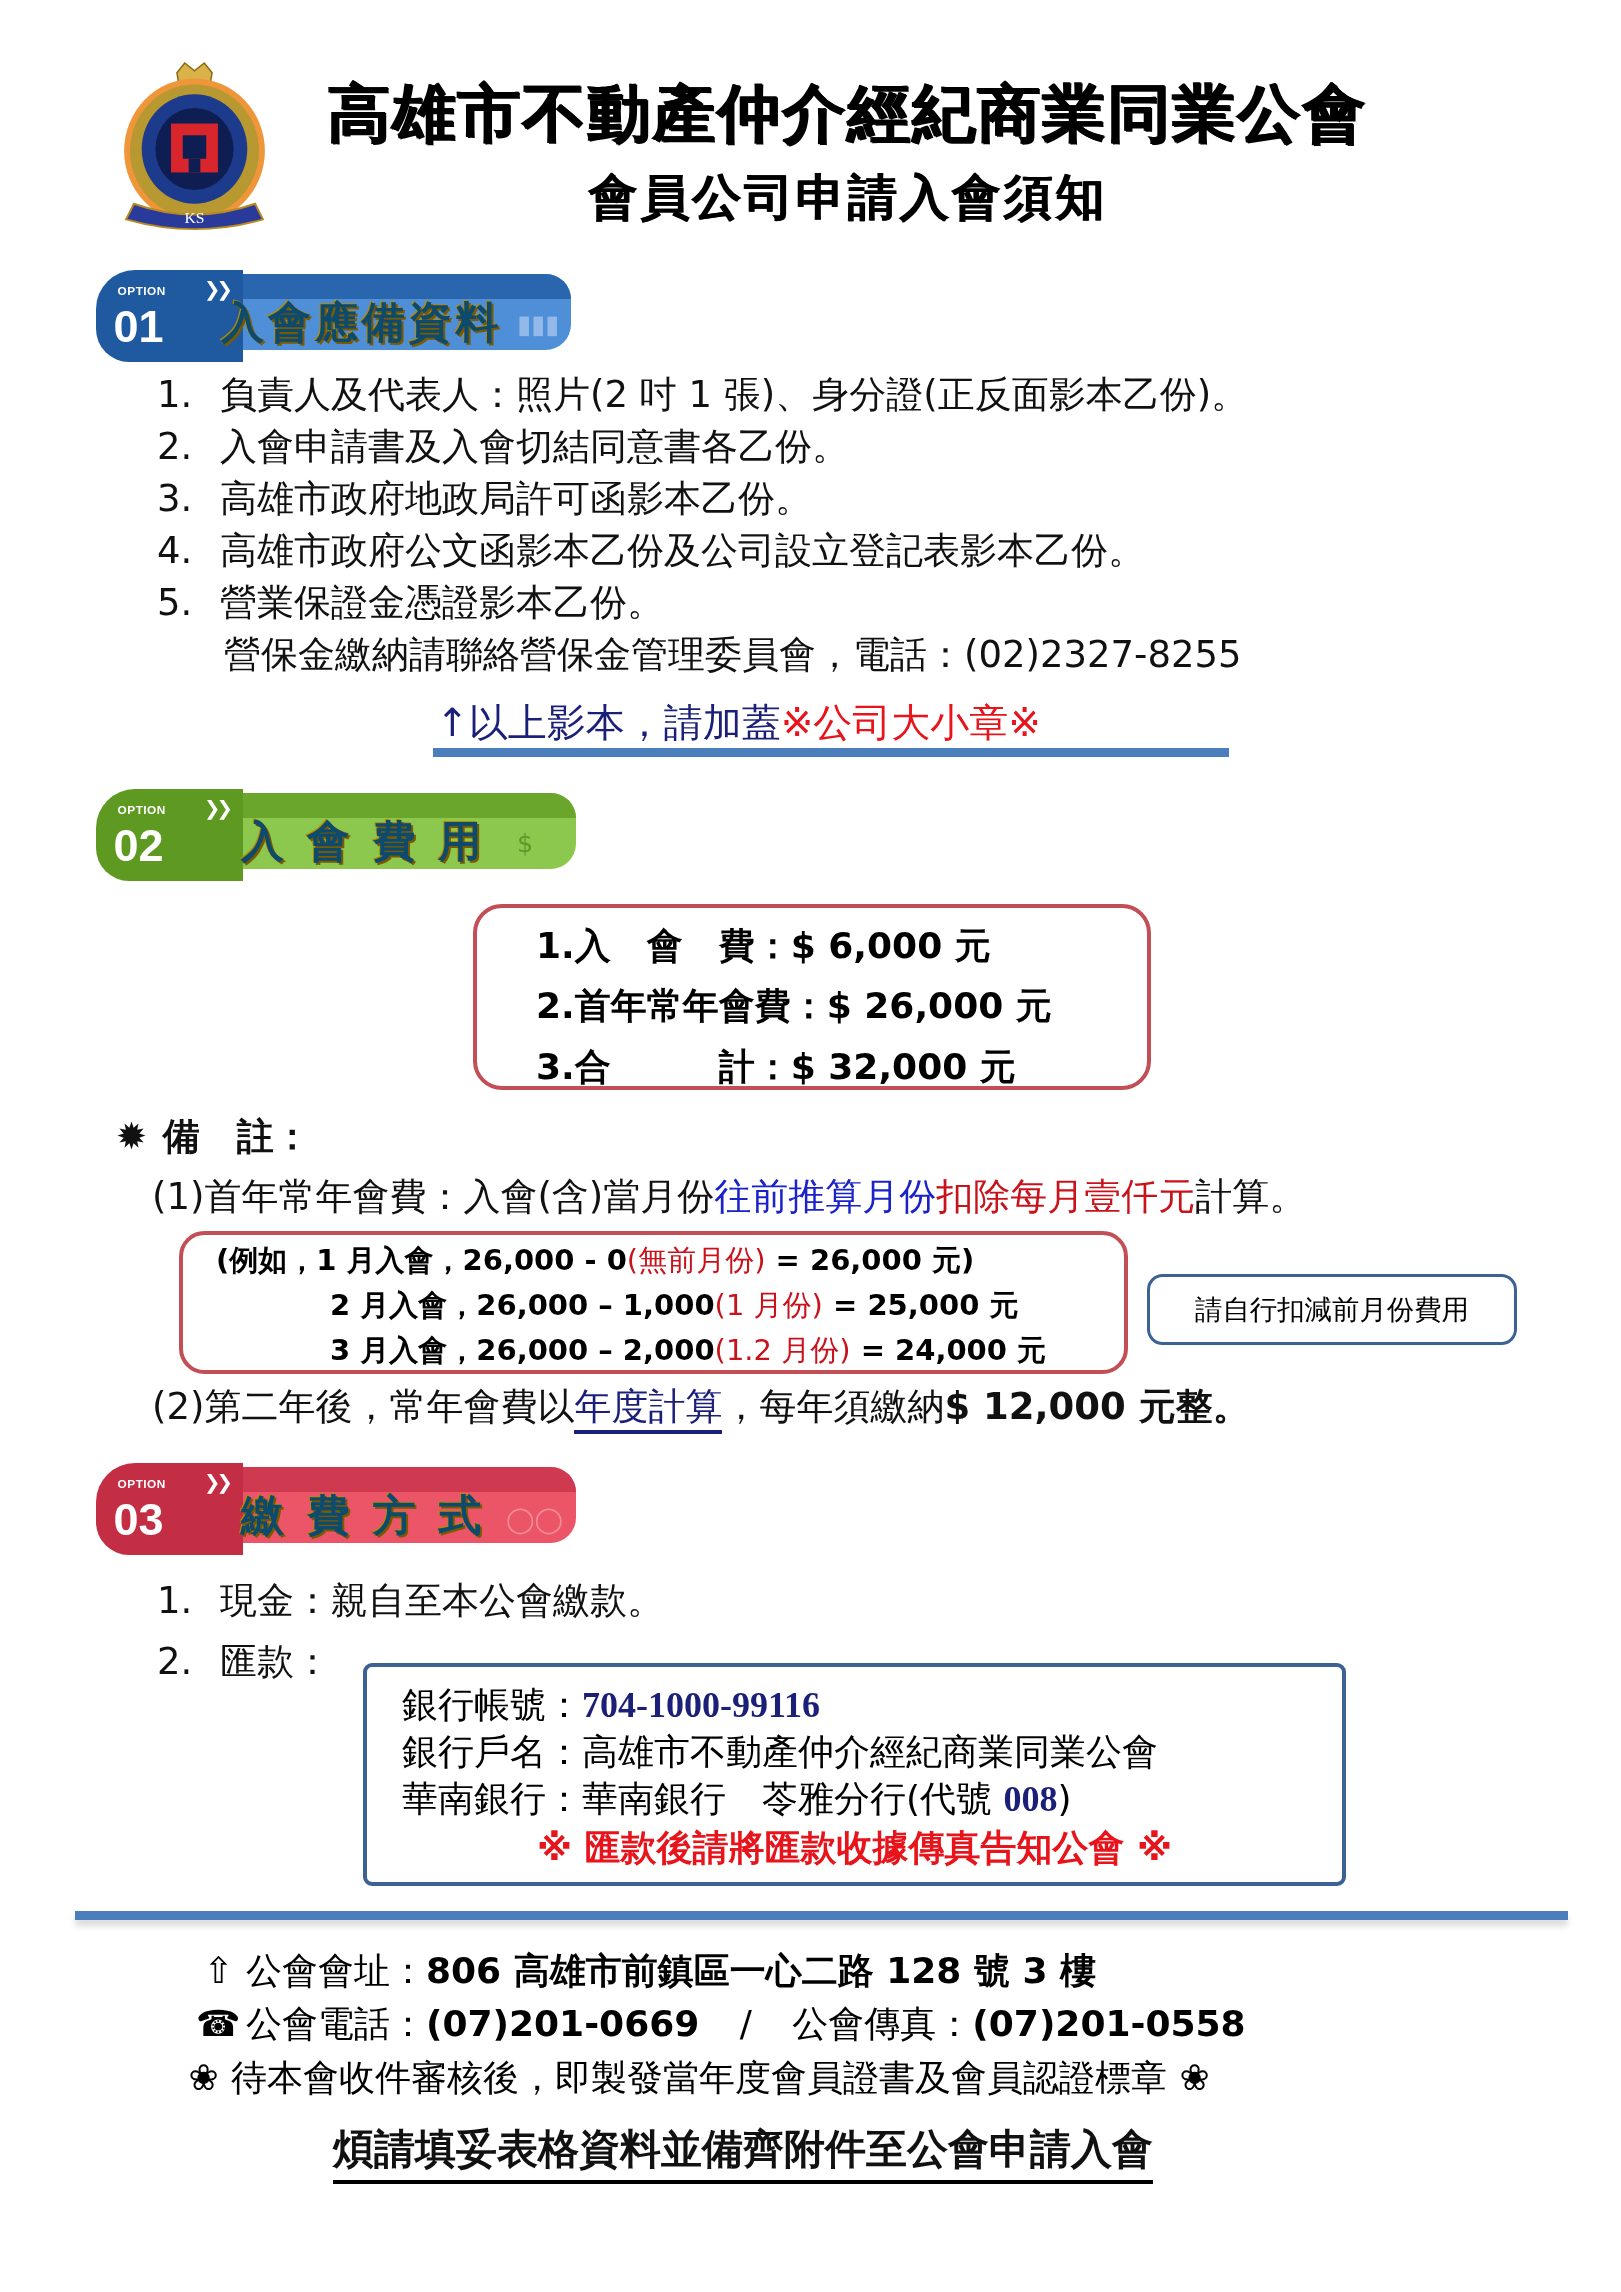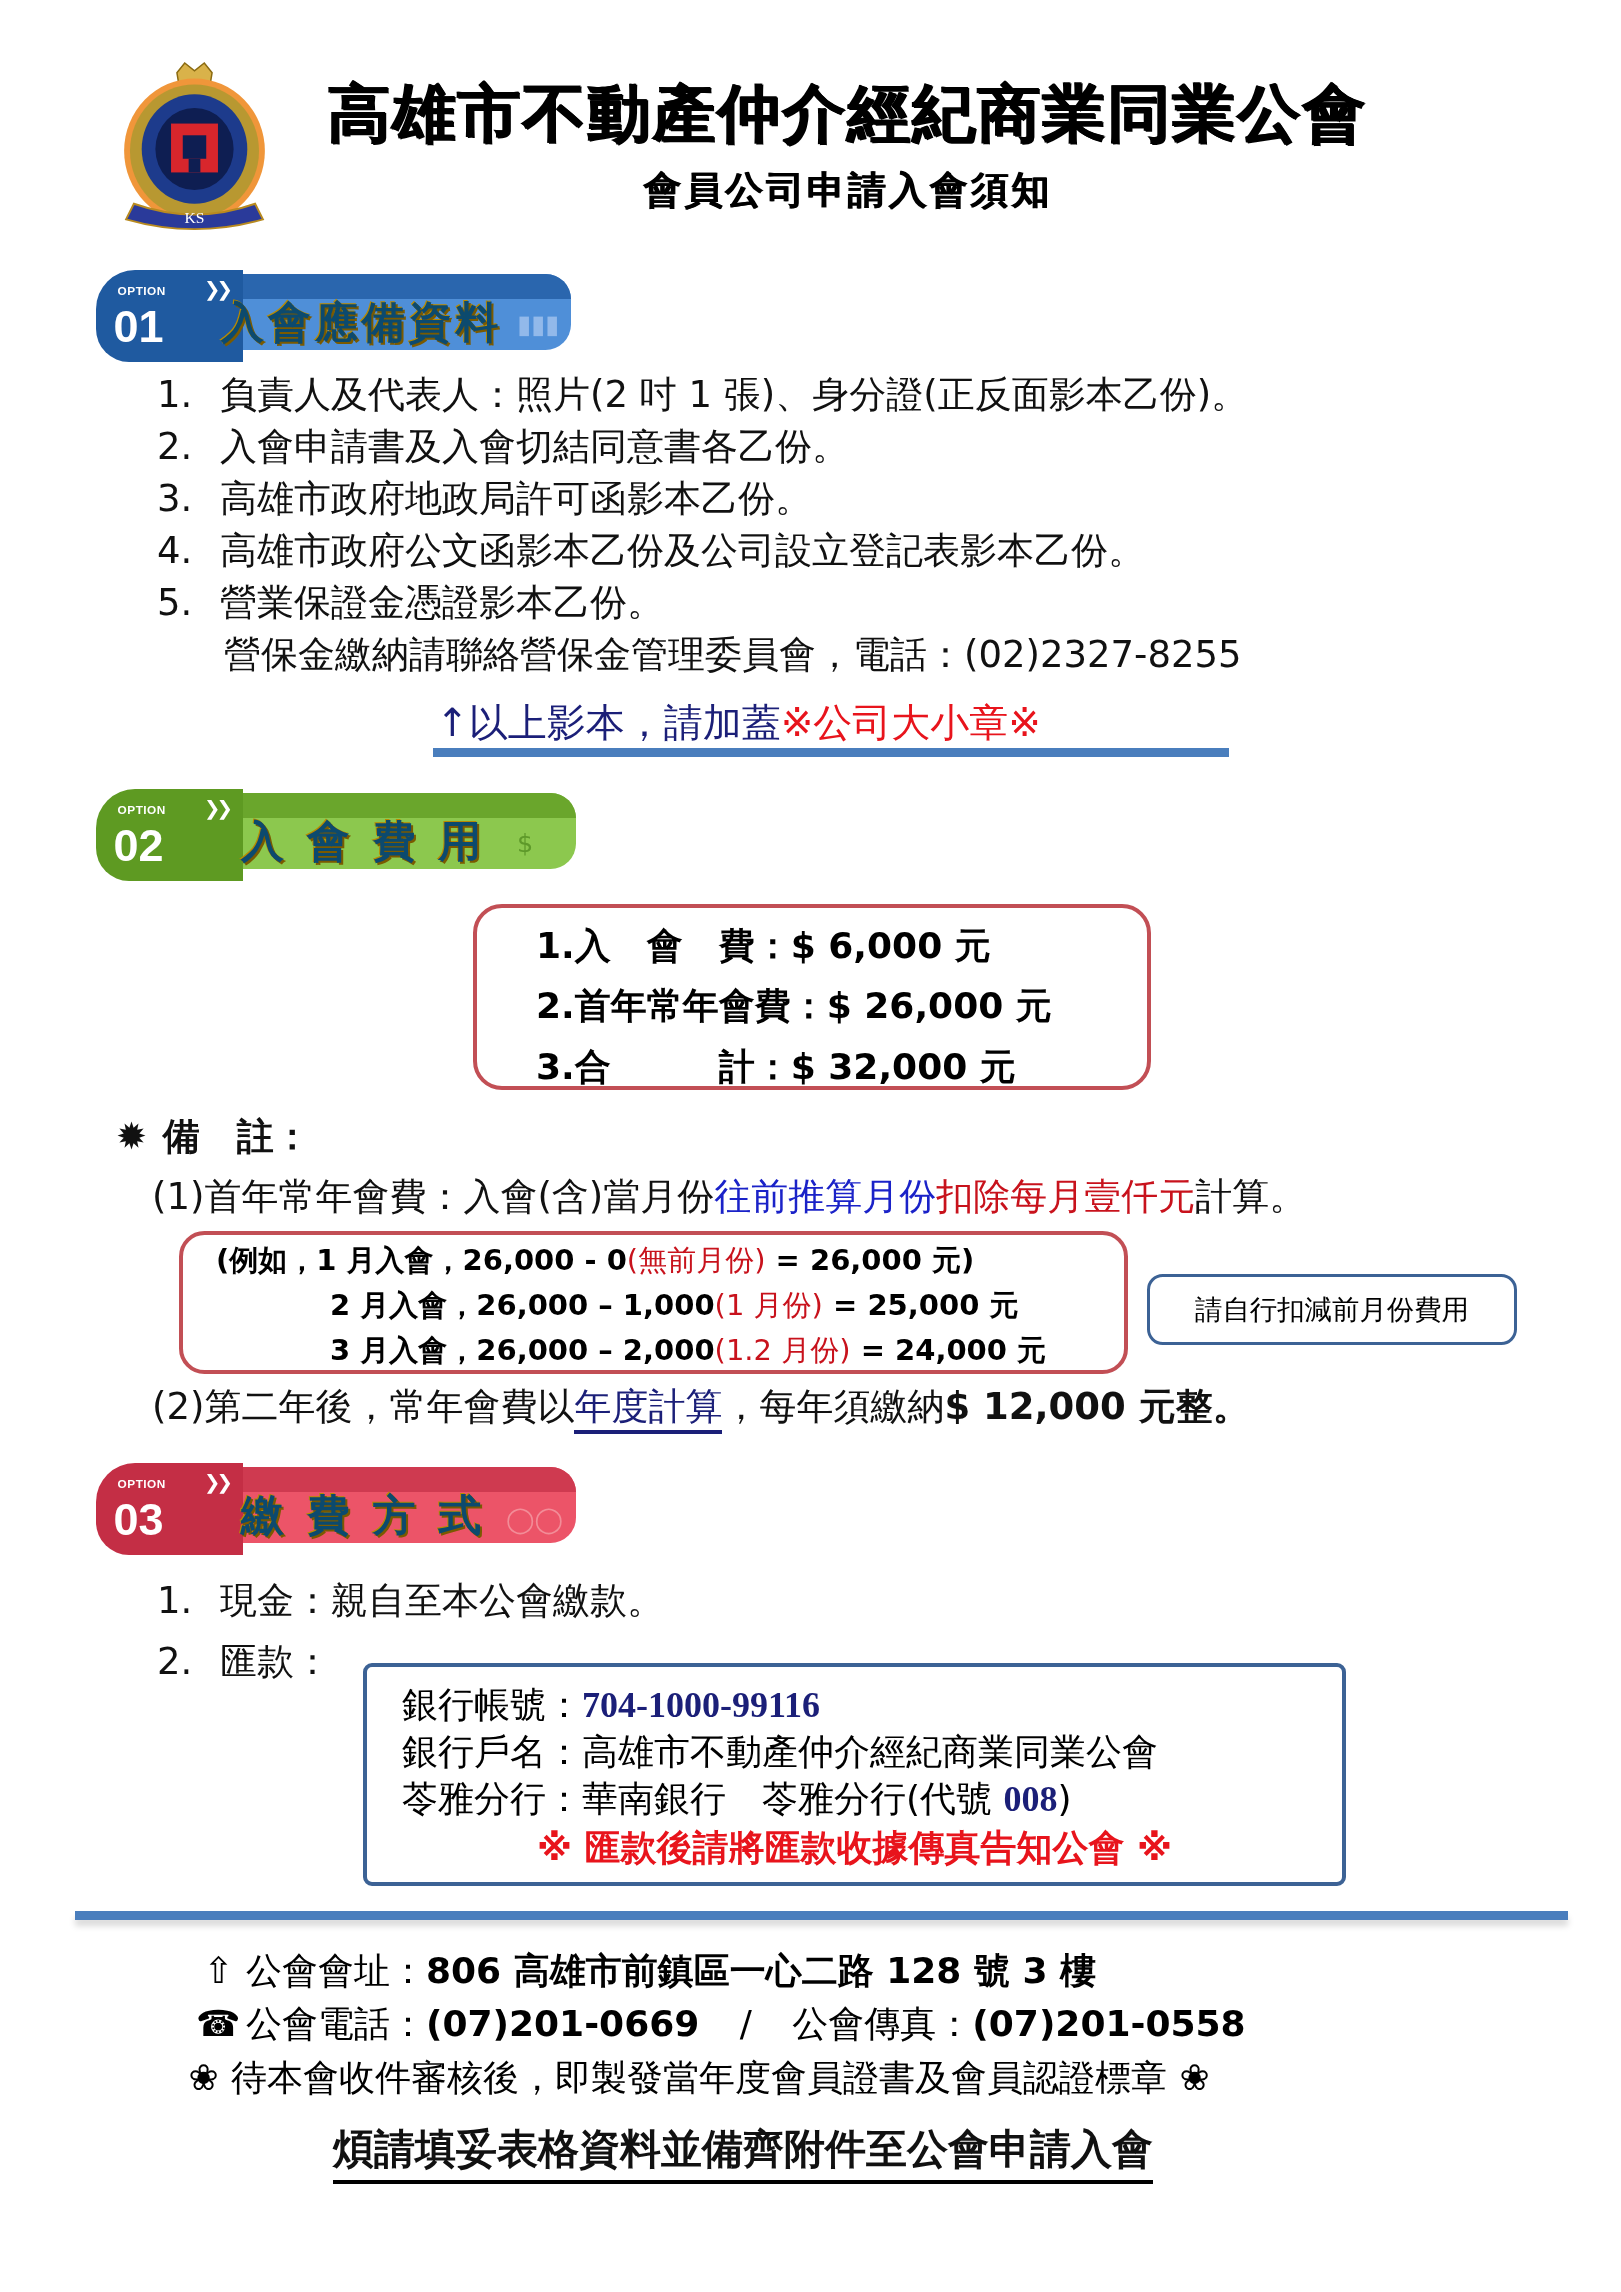--- a/index.html
+++ b/index.html
@@ -6,21 +6,21 @@
     body { width: 1621px; height: 2293px; position: relative; overflow: hidden;
            font-family: "DejaVu Sans", "Liberation Sans", sans-serif; color: #111; }
     .abs { position: absolute; }
 
     
     .logo { left: 116px; top: 61px; width: 157px; height: 174px; }
     .title-main { left: 284px; top: 71px; width: 1127px; text-align: center;
                   font-size: 63px; font-weight: 900; letter-spacing: 2px; color: #000;
                   text-shadow: 1px 1px 0 #000, -1px 0 0 #000; }
     .title-sub { left: 284px; top: 165px; width: 1127px; text-align: center;
-                 font-size: 38px; font-weight: 900; letter-spacing: 2.9px; color: #000;
+                 font-size: 49px; font-weight: 900; letter-spacing: 2.9px; color: #000;
                  text-shadow: 1px 0 0 #000; }
 
     
     .banner { height: 86px; width: 490px; }
     .banner .tail { position: absolute; left: 59px; right: 0; top: 3.9px; height: 76px;
                     border-radius: 0 25.5px 25.5px 0; }
     .banner .tail-top { position: absolute; left: 59px; right: 0; top: 3.9px; height: 25.5px;
                         border-radius: 0 25.5px 0 0; }
     .banner .head { position: absolute; left: 0; top: 0; width: 147px; height: 92px;
                     border-radius: 39px 0 0 33px; }
@@ -183,21 +183,21 @@
 </div>
 
 <div class="abs list" style="left:157px; top:1570px; line-height:61px;">
   <div class="row"><span class="n">1.</span><span>現金：親自至本公會繳款。</span></div>
   <div class="row"><span class="n">2.</span><span>匯款：</span></div>
 </div>
 
 <div class="abs bank-box">
   <div class="bank-row" style="top:13.7px;"><span>銀行帳號：</span><span class="acct">704-1000-99116</span></div>
   <div class="bank-row" style="top:61px;"><span>銀行戶名：</span><span>高雄市不動產仲介經紀商業同業公會</span></div>
-  <div class="bank-row" style="top:108px;"><span>苓雅分行：</span><span>華南銀行　苓雅分行(代號 </span><span class="acct">008</span><span>)</span></div>
+  <div class="bank-row" style="top:108px;"><span>華南銀行：</span><span>華南銀行　苓雅分行(代號 </span><span class="acct">008</span><span>)</span></div>
   <div class="bank-warn" style="top:157px;">※ 匯款後請將匯款收據傳真告知公會 ※</div>
 </div>
 
 <div class="abs footer-bar"></div>
 
 <div class="abs foot" style="left:191px; top:1947px;">
   <span class="ic">⇧</span><span>公會會址：</span><span class="b">806 高雄市前鎮區一心二路 128 號 3 樓</span>
 </div>
 <div class="abs foot" style="left:191px; top:2000px;">
   <span class="ic">☎</span><span>公會電話：</span><span class="b">(07)201-0669</span>

